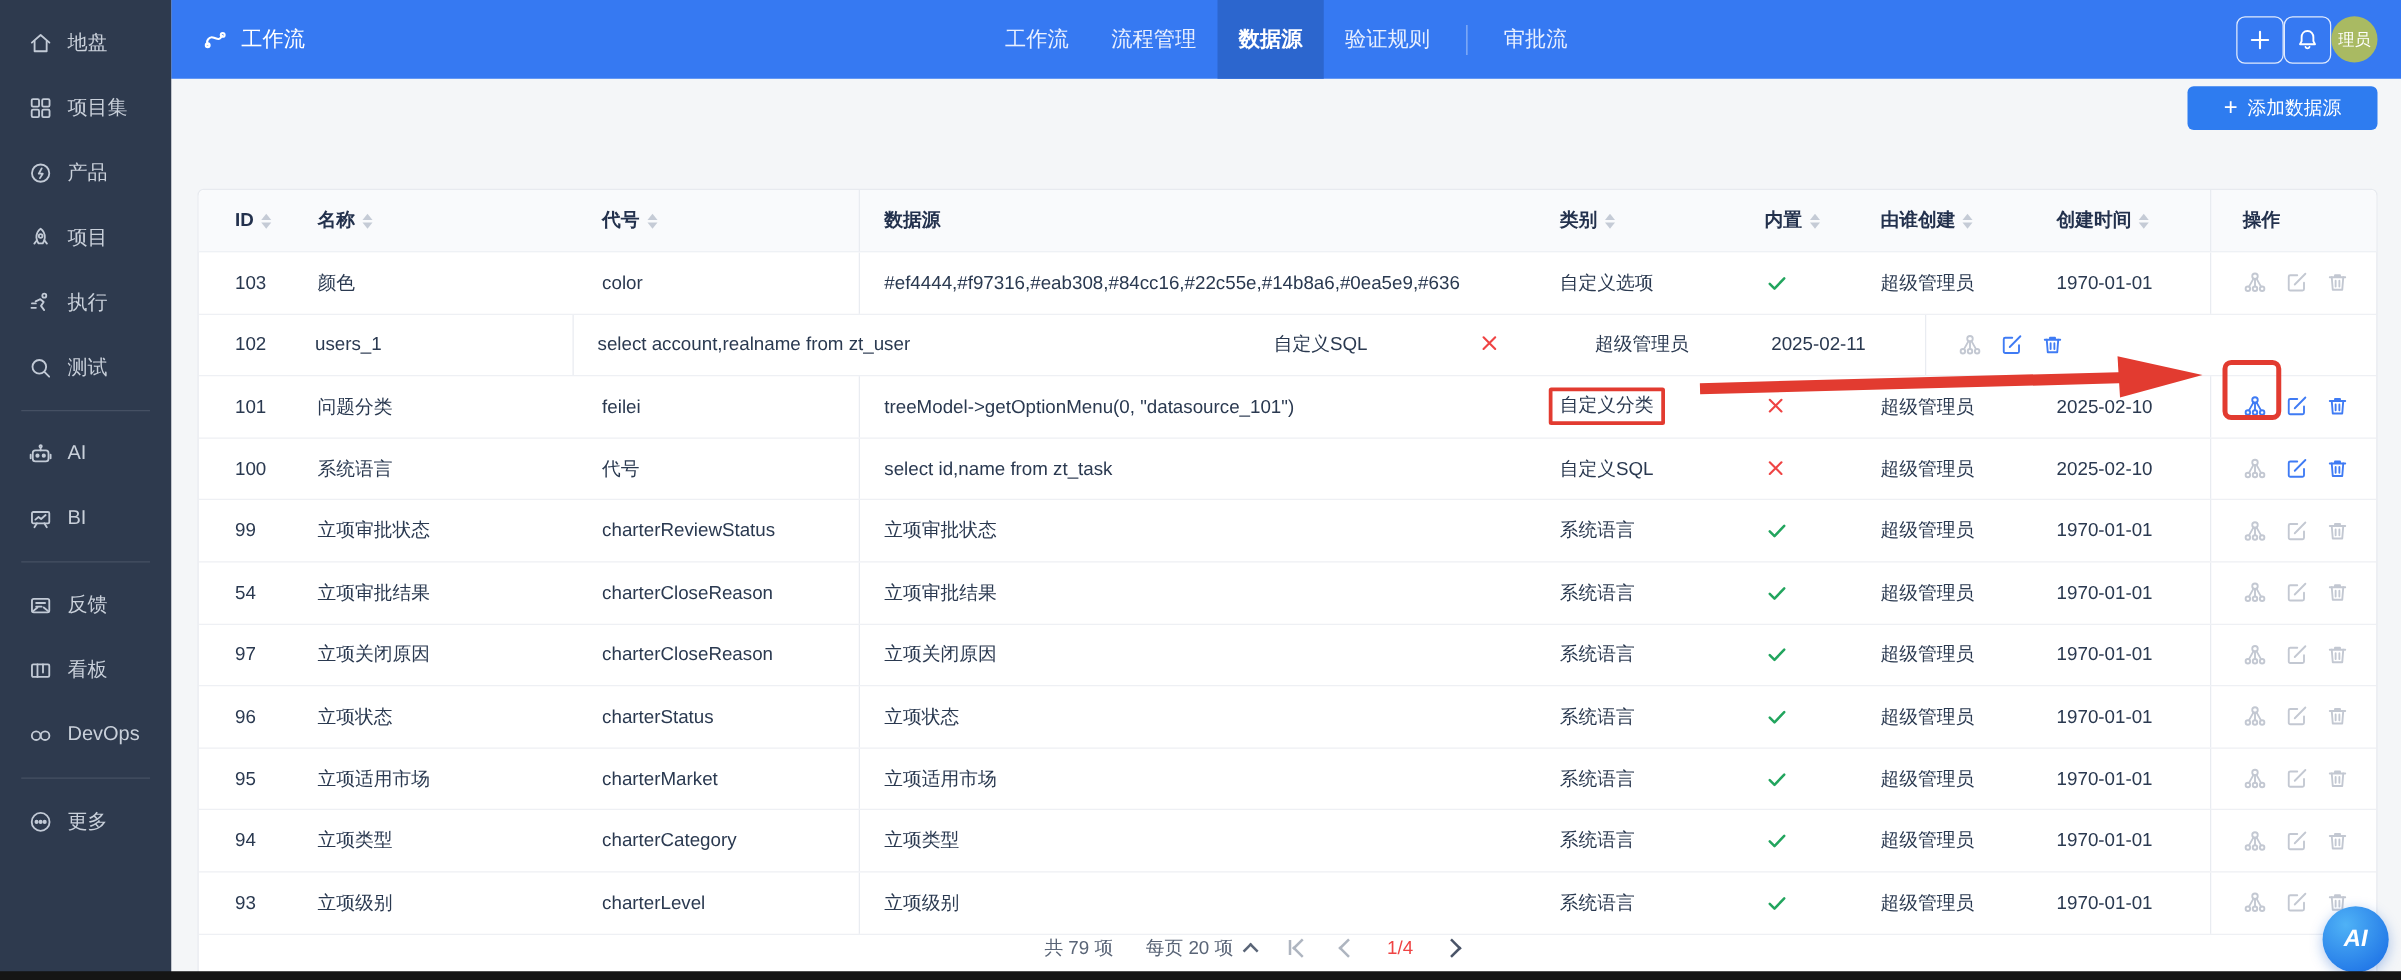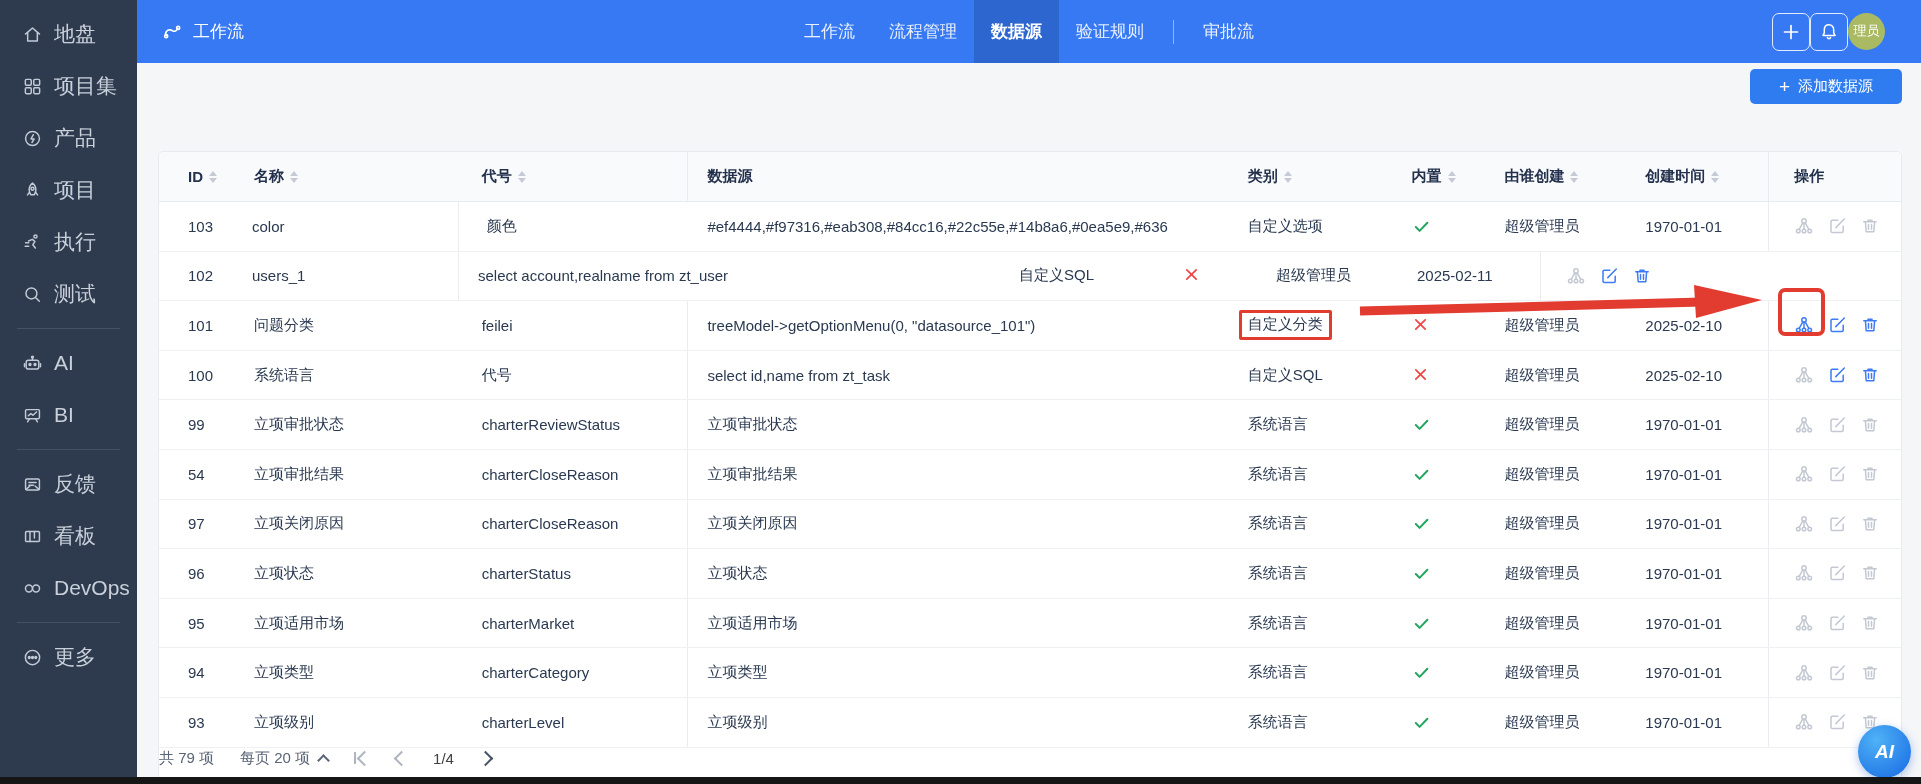--- a/index.html
+++ b/index.html
@@ -4,34 +4,34 @@
 <style>
   html,body{margin:0;padding:0}
   body{width:1921px;height:784px;position:relative;overflow:hidden;background:#f4f6f8;
        font-family:"Liberation Sans","DejaVu Sans",sans-serif;}
   svg{display:block}
 
   
   .sidebar{position:absolute;left:0;top:0;width:137px;height:784px;background:#2e3a4e;
            box-sizing:border-box;padding-top:8px;color:#c9d0da;z-index:5}
   .sidebar-item{height:52px;display:flex;align-items:center;gap:11px;padding-left:21px;
-                font-size:21px;cursor:pointer}
+                font-size:16px;cursor:pointer}
   .sidebar-item .icn{width:22px;height:22px;display:flex;align-items:center;justify-content:center;color:#c2cad6}
   .sb-divider{height:1px;background:#455063;margin:8px 17px}
 
   
   .topbar{position:absolute;left:137px;top:0;width:1784px;height:63px;background:#3679f2;
           display:flex;align-items:center;color:#fff;z-index:4}
   .breadcrumb{display:flex;align-items:center;gap:10px;padding-left:24px;font-size:17px}
   .breadcrumb .icn{width:22px;height:22px;color:#fff}
   .nav-tabs{position:absolute;left:50%;transform:translateX(-50%);height:63px;display:flex;align-items:center}
   .nav-tab{height:63px;display:flex;align-items:center;padding:0 17px;font-size:17px;color:#e9f0ff;cursor:pointer}
   .nav-tab.active{background:#2c66ce;color:#fff;font-weight:700}
   .nav-divider{width:1px;height:24px;background:rgba(255,255,255,.45);margin:0 12px}
-  .top-right{margin-left:auto;display:flex;align-items:flex-start;padding-right:36px}
+  .top-right{margin-left:auto;display:flex;align-items:center;padding-right:19px}
   .icon-btn{width:36px;height:36px;border:1px solid rgba(255,255,255,.85);border-radius:7px;
             display:flex;align-items:center;justify-content:center;color:#fff;cursor:pointer}
   .avatar{width:37px;height:37px;border-radius:50%;background:#a9ba62;color:#fff;font-size:13px;
           display:flex;align-items:center;justify-content:center;cursor:pointer}
 
   
   .content{position:absolute;left:137px;top:63px;width:1784px;height:721px;background:#f4f6f8}
   .add-btn{position:absolute;top:6px;right:19px;height:35px;width:152px;background:#2e7cf0;color:#fff;
            border-radius:5px;display:flex;align-items:center;justify-content:center;gap:8px;
            font-size:15px;cursor:pointer}
@@ -63,30 +63,30 @@
   .sort .dn{border-top:5px solid #c5cbd6}
 
   .act{width:20px;height:20px;margin-right:13px;display:inline-flex;cursor:pointer}
   .act.gray{color:#c3c8d2}
   .act.blue{color:#3f7bf4}
   .builtin-icn{width:19px;height:19px;display:inline-flex}
 
   .cat-boxed{border:3px solid #e23b30;padding:2px 6px 3px;margin-left:-9px;border-radius:2px;display:inline-block}
 
   .tfoot{position:absolute;left:0;bottom:0;height:48px;width:100%;display:flex;align-items:center;
-         justify-content:flex-start;padding-right:57px;box-sizing:border-box;gap:26px;
+         justify-content:center;padding-right:57px;box-sizing:border-box;gap:26px;
          color:#5a6577;font-size:15px}
   .pp-group{display:flex;align-items:center;gap:9px;cursor:pointer}
   .chev{width:9px;height:9px;border-left:2px solid #aeb5c0;border-bottom:2px solid #aeb5c0;display:inline-block}
   .chev.left{transform:rotate(45deg)}
   .chev.right{transform:rotate(-135deg);border-color:#4a5468}
   .chev.up{transform:rotate(135deg);border-color:#5a6577;width:7px;height:7px;margin-top:4px}
   .first-page{display:flex;align-items:center;gap:3px;cursor:pointer}
   .first-page .bar{width:2px;height:12px;background:#aeb5c0;display:inline-block}
-  .page-num{color:#404040}
+  .page-num{color:#ef4444}
 
   .ai-fab{position:absolute;left:1721px;top:662px;width:53px;height:53px;border-radius:50%;
           background:radial-gradient(circle at 35% 28%,#4fb2f6,#1668e3);color:#fff;font-weight:700;
           font-style:italic;font-size:19px;display:flex;align-items:center;justify-content:center;
           box-shadow:0 3px 10px rgba(20,90,200,.35);cursor:pointer;z-index:9}
 
   .anno-arrow{position:absolute;left:1218px;top:218px;width:412px;height:44px;pointer-events:none;z-index:8}
   .anno-box{position:absolute;left:1641px;top:225px;width:47px;height:48px;border:4px solid #e23b30;
             border-radius:7px;box-sizing:border-box;pointer-events:none;z-index:8}
 
@@ -320,22 +320,22 @@
             <i class="dn"></i>
           </span>
         </div>
         <div class="th c-actions">
           <span>操作</span>
         </div>
       </div>
     <div id="tbody">
         <div class="tr">
           <div class="td c-id">103</div>
+          <div class="td c-name">颜色</div>
           <div class="td c-code">color</div>
-          <div class="td c-name">颜色</div>
           <div class="td c-source">#ef4444,#f97316,#eab308,#84cc16,#22c55e,#14b8a6,#0ea5e9,#636</div>
           <div class="td c-category">
             <span>自定义选项</span>
           </div>
           <div class="td c-builtin">
             <span class="builtin-icn">
               <svg width="19" height="19" viewBox="0 0 20 20" fill="none" stroke="#22a55e" stroke-width="2.1" stroke-linecap="round" stroke-linejoin="round">
                 <path d="M4 10.6l4 4L16.2 6"></path>
               </svg>
             </span>

